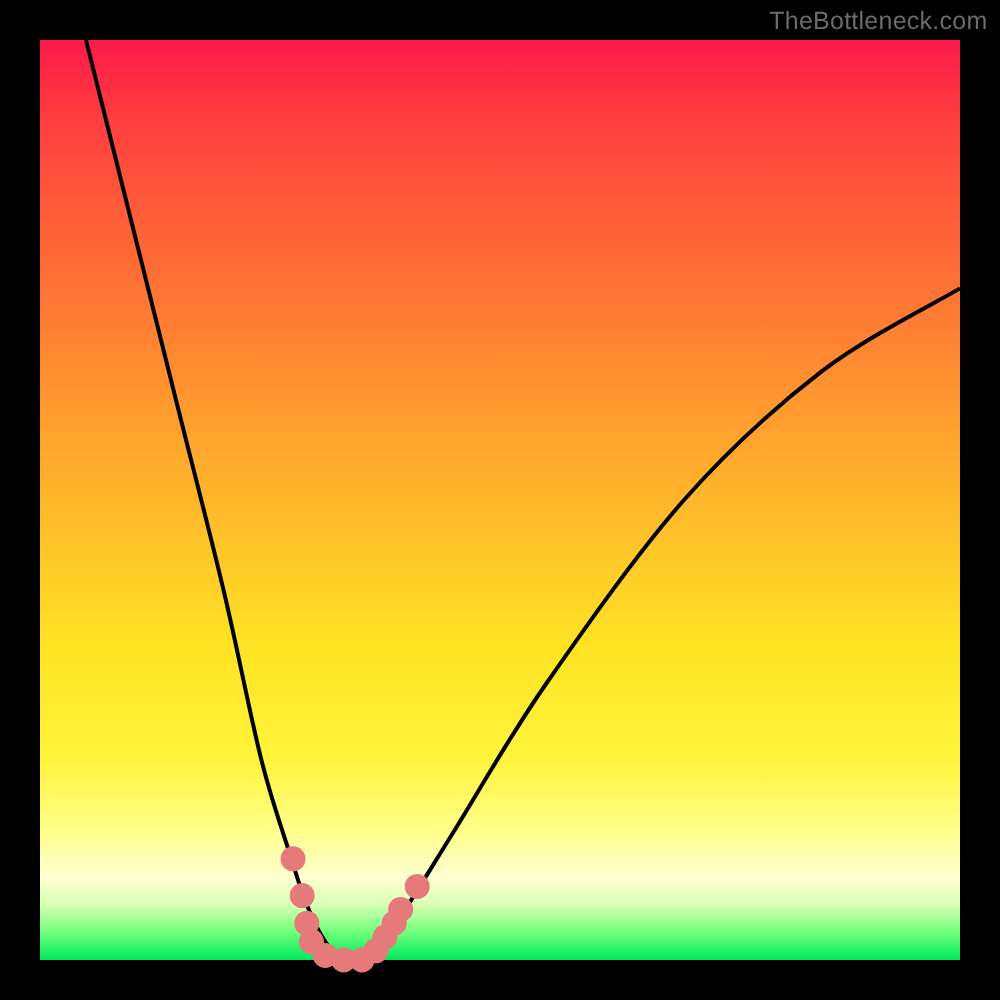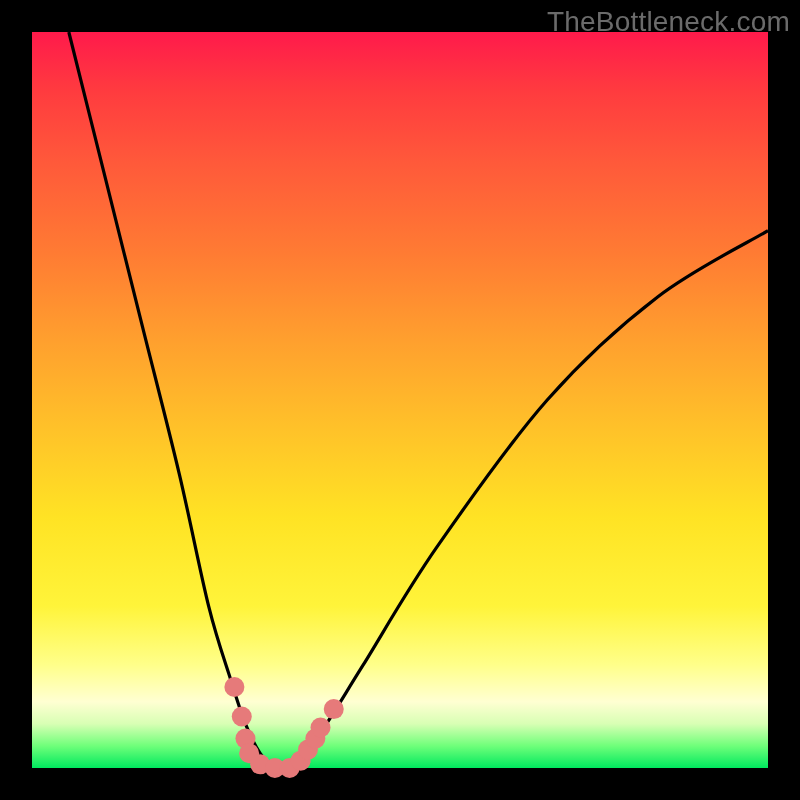--- a/index.html
+++ b/index.html
@@ -40,21 +40,21 @@
       #d8ffb4 94%,
       #6fff7a 97%,
       #00e85e 100%
     );
   }
   .watermark {
     position: absolute;
     top: 6px;
     right: 10px;
     color: #6b6b6b;
-    font-size: 28px;
+    font-size: 20px;
     letter-spacing: 0.2px;
     font-weight: 500;
     user-select: none;
   }
   svg.curve {
     position: absolute;
     top: 0;
     left: 0;
     width: 736px;
     height: 736px;

